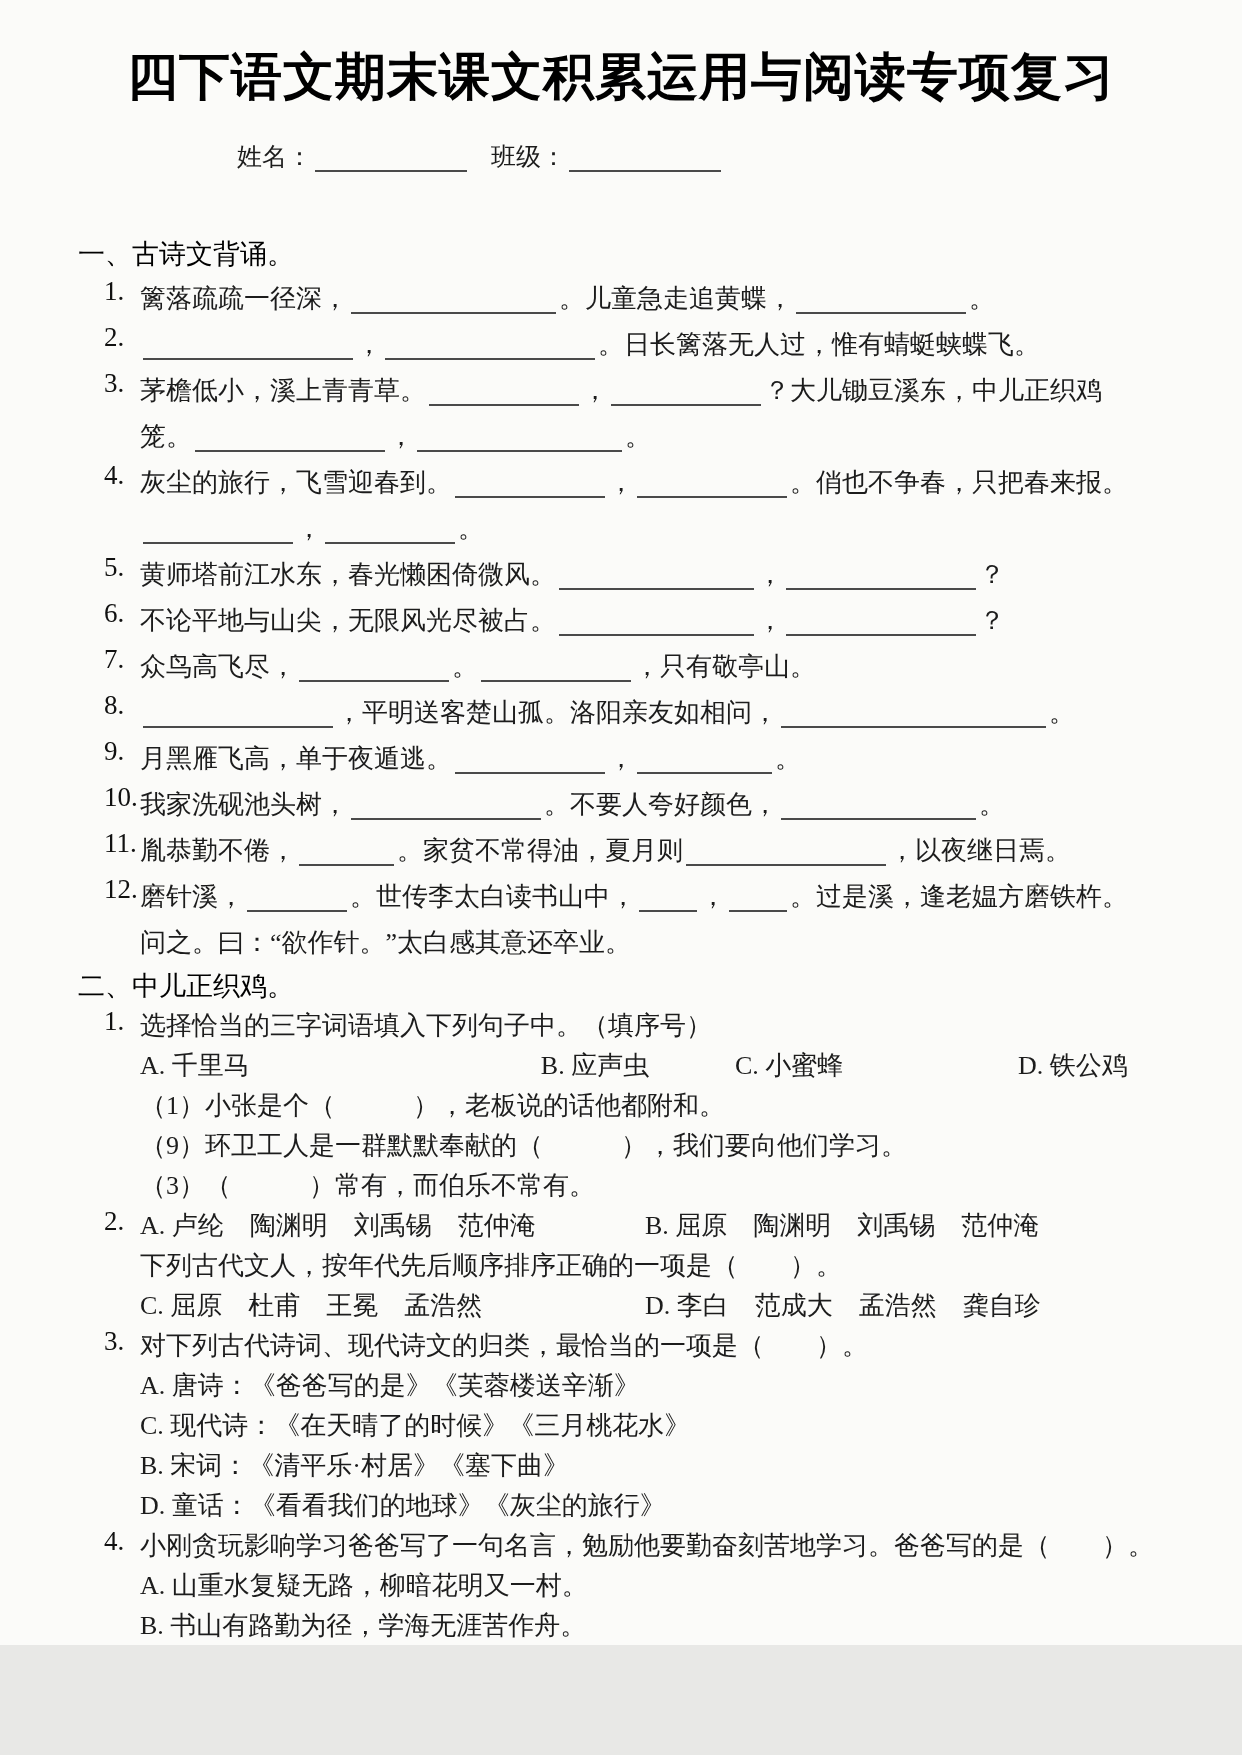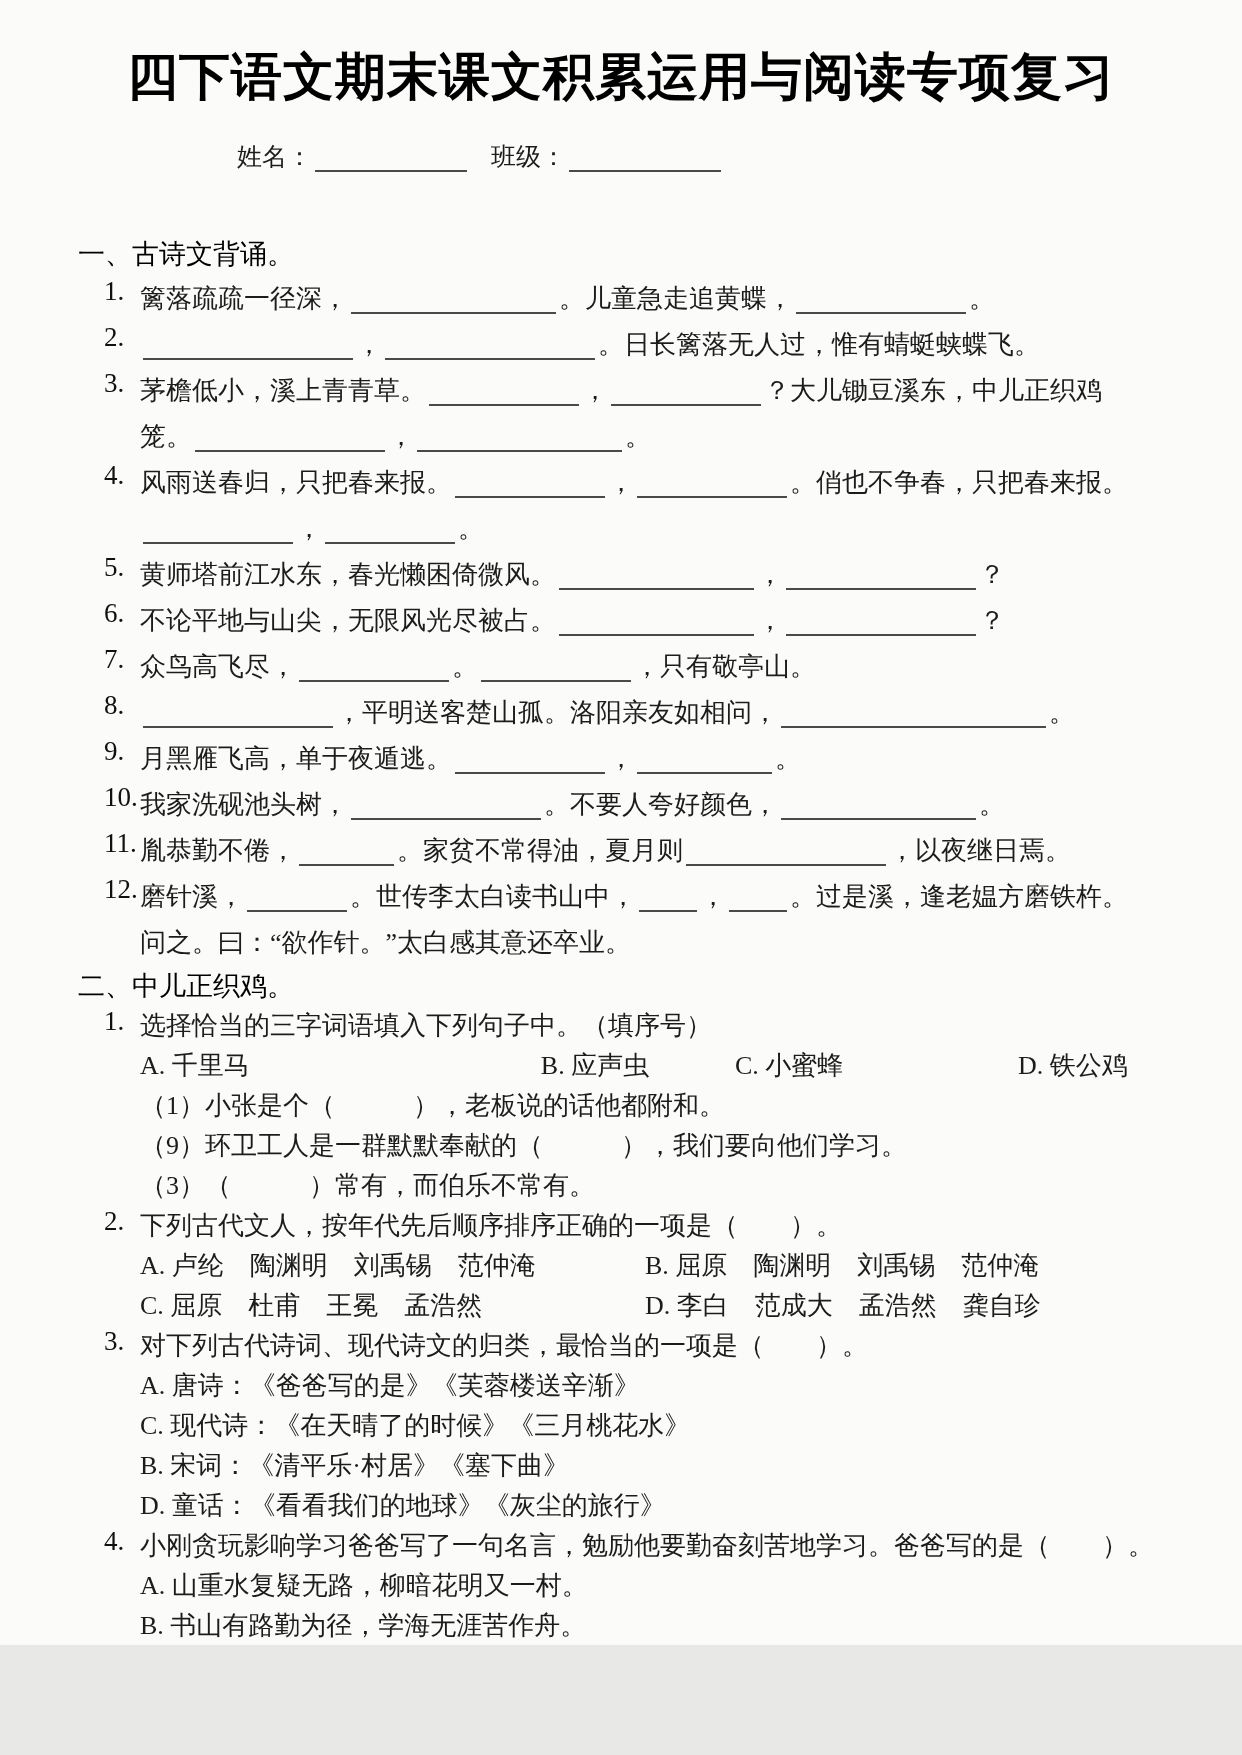--- a/index.html
+++ b/index.html
@@ -67,21 +67,21 @@
           <span class="num">2.</span>
           <div class="line s1"><span class="blank" style="width: 210px;"></span><span class="txt">，</span><span class="blank" style="width: 210px;"></span><span class="txt">。日长篱落无人过，惟有蜻蜓蛱蝶飞。</span></div>
         </div>
         <div class="item">
           <span class="num">3.</span>
           <div class="line s1"><span class="txt">茅檐低小，溪上青青草。</span><span class="blank" style="width: 150px;"></span><span class="txt">，</span><span class="blank" style="width: 150px;"></span><span class="txt">？大儿锄豆溪东，中儿正织鸡</span></div>
           <div class="line s1"><span class="txt">笼。</span><span class="blank" style="width: 190px;"></span><span class="txt">，</span><span class="blank" style="width: 205px;"></span><span class="txt">。</span></div>
         </div>
         <div class="item">
           <span class="num">4.</span>
-          <div class="line s1"><span class="txt">风雨送春归，只把春来报。</span><span class="blank" style="width: 150px;"></span><span class="txt">，</span><span class="blank" style="width: 150px;"></span><span class="txt">。俏也不争春，只把春来报。</span></div>
+          <div class="line s1"><span class="txt">灰尘的旅行，飞雪迎春到。</span><span class="blank" style="width: 150px;"></span><span class="txt">，</span><span class="blank" style="width: 150px;"></span><span class="txt">。俏也不争春，只把春来报。</span></div>
           <div class="line s1"><span class="blank" style="width: 150px;"></span><span class="txt">，</span><span class="blank" style="width: 130px;"></span><span class="txt">。</span></div>
         </div>
         <div class="item">
           <span class="num">5.</span>
           <div class="line s1"><span class="txt">黄师塔前江水东，春光懒困倚微风。</span><span class="blank" style="width: 195px;"></span><span class="txt">，</span><span class="blank" style="width: 190px;"></span><span class="txt">？</span></div>
         </div>
         <div class="item">
           <span class="num">6.</span>
           <div class="line s1"><span class="txt">不论平地与山尖，无限风光尽被占。</span><span class="blank" style="width: 195px;"></span><span class="txt">，</span><span class="blank" style="width: 190px;"></span><span class="txt">？</span></div>
         </div>
@@ -117,22 +117,22 @@
         <div class="item">
           <span class="num">1.</span>
           <div class="line s2"><span class="txt">选择恰当的三字词语填入下列句子中。（填序号）</span></div>
           <div class="line s2 opts cols4"><span class="opt">A. 千里马</span><span class="opt">B. 应声虫</span><span class="opt">C. 小蜜蜂</span><span class="opt">D. 铁公鸡</span></div>
           <div class="line s2"><span class="txt">（1）小张是个（　　　），老板说的话他都附和。</span></div>
           <div class="line s2"><span class="txt">（9）环卫工人是一群默默奉献的（　　　），我们要向他们学习。</span></div>
           <div class="line s2"><span class="txt">（3）（　　　）常有，而伯乐不常有。</span></div>
         </div>
         <div class="item">
           <span class="num">2.</span>
+          <div class="line s2 opts cols2"><span class="opt">A. 卢纶　陶渊明　刘禹锡　范仲淹</span><span class="opt">B. 屈原　陶渊明　刘禹锡　范仲淹</span></div>
           <div class="line s2"><span class="txt">下列古代文人，按年代先后顺序排序正确的一项是（　　）。</span></div>
-          <div class="line s2 opts cols2"><span class="opt">A. 卢纶　陶渊明　刘禹锡　范仲淹</span><span class="opt">B. 屈原　陶渊明　刘禹锡　范仲淹</span></div>
           <div class="line s2 opts cols2"><span class="opt">C. 屈原　杜甫　王冕　孟浩然</span><span class="opt">D. 李白　范成大　孟浩然　龚自珍</span></div>
         </div>
         <div class="item">
           <span class="num">3.</span>
           <div class="line s2"><span class="txt">对下列古代诗词、现代诗文的归类，最恰当的一项是（　　）。</span></div>
           <div class="line s2"><span class="txt">A. 唐诗：《爸爸写的是》《芙蓉楼送辛渐》</span></div>
           <div class="line s2"><span class="txt">C. 现代诗：《在天晴了的时候》《三月桃花水》</span></div>
           <div class="line s2"><span class="txt">B. 宋词：《清平乐·村居》《塞下曲》</span></div>
           <div class="line s2"><span class="txt">D. 童话：《看看我们的地球》《灰尘的旅行》</span></div>
         </div>

